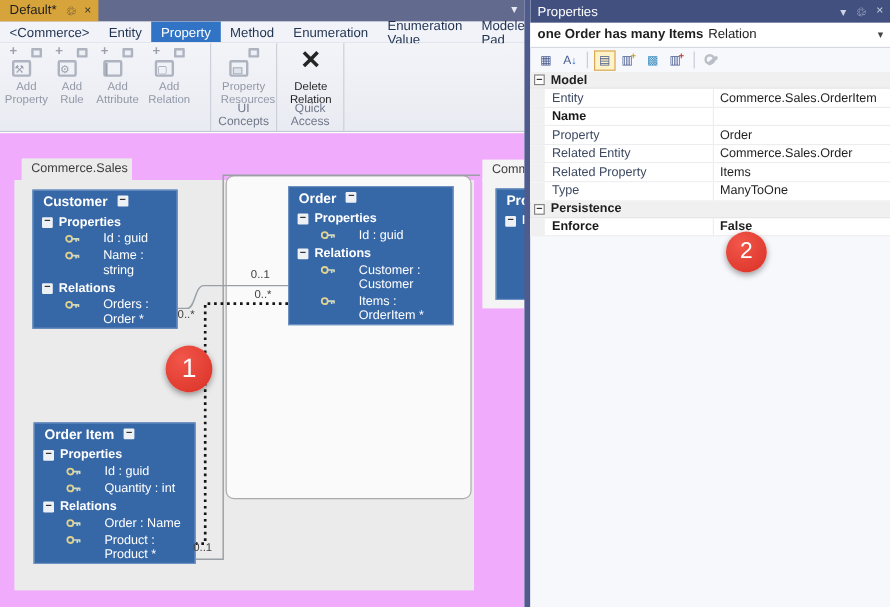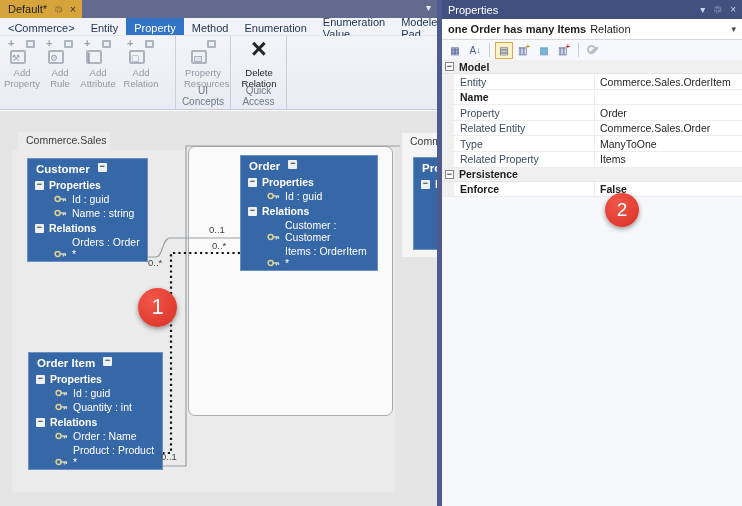--- a/index.html
+++ b/index.html
@@ -36,38 +36,38 @@
   .icn .small { position:absolute; right:0; top:0; width:9px; height:8px;
     border:2px solid #aeb3c0; border-radius:1px; background:#eef0f5; }
   .icn .plus { position:absolute; left:-1px; top:-3px; font-size:11px; color:#9aa0ae; font-weight:bold; }
   .icn .accent { position:absolute; left:3px; bottom:2px; font-size:9px; color:#9aa0ae; }
   .icn .xmark { position:absolute; left:0; right:0; top:-6px; font-size:27px;
     font-weight:bold; color:#252525; }
   .icn .pic { position:absolute; left:4px; bottom:3px; width:8px; height:6px;
     border:1px solid #aeb3c0; background:#dfe3ec; }
 
   
-  #host { left:0; top:111px; width:437px; height:395px; background:#e5e5e5; }
+  #host { left:0; top:111px; width:437px; height:395px; background:#f0abfc; }
   #canvas { position:absolute; left:12px; top:39px; width:383px; height:342px; background:#ebebeb; }
   .cv-tab { position:absolute; font-size:10.5px; color:#3c3c3c; padding:2px 8px 0 8px; height:18px; }
   #cs-tab { left:18px; top:21px; width:92px; background:#ebebeb; }
   #comme-tab { left:402px; top:22px; width:35px; background:#f4f4f4; overflow:hidden; }
   #containerA { left:188px; top:35px; width:205px; height:270px; background:#fafafa;
     border:1px solid #ababab; border-radius:7px; }
   #product-panel { left:402px; top:38px; width:35px; height:108px; background:#f4f4f4; }
 
   
   .entity { position:absolute; background:#3667a7; border:1px solid #6c90c0; color:#fff; }
   .ent-head { display:flex; align-items:flex-start; gap:8px; padding:4px 8px 2px 8px;
     font-size:11.5px; font-weight:bold; }
   .minibox { display:inline-block; width:9px; height:9px; background:#edf1f6; color:#333;
     font-size:9px; line-height:7px; text-align:center; border-radius:1px; flex:0 0 auto; }
   .sect { display:flex; align-items:center; gap:5px; padding:2px 6px 1px 7px;
     font-size:10.5px; font-weight:bold; }
-  .item { display:flex; align-items:flex-end; gap:5px; padding:1px 6px 1px 26px; font-size:10.5px; }
+  .item { display:flex; align-items:flex-start; gap:19px; padding:1px 6px 1px 26px; font-size:10.5px; }
   .item svg { flex:0 0 auto; }
 
   .mult { position:absolute; font-size:9.5px; color:#444; }
 
   .badge { position:absolute; border-radius:50%;
     background:radial-gradient(circle at 35% 30%, #f2564a, #d93025);
     box-shadow:0 2px 5px rgba(0,0,0,.4); color:#fff; text-align:center; }
 
   
   #splitter { left:437px; top:0; width:5px; height:506px; background:#4e5b8c; }
@@ -392,27 +392,27 @@
           <div class="g-label">Property</div>
           <div class="g-value">Order</div>
         </div>
         <div class="g-row">
           <div class="g-strip"></div>
           <div class="g-label">Related Entity</div>
           <div class="g-value">Commerce.Sales.Order</div>
         </div>
         <div class="g-row">
           <div class="g-strip"></div>
+          <div class="g-label">Related Property</div>
+          <div class="g-value">Items</div>
+        </div>
+        <div class="g-row">
+          <div class="g-strip"></div>
           <div class="g-label">Type</div>
           <div class="g-value">ManyToOne</div>
-        </div>
-        <div class="g-row">
-          <div class="g-strip"></div>
-          <div class="g-label">Related Property</div>
-          <div class="g-value">Items</div>
         </div>
         <div class="g-cat">
           <span class="cbox">−</span>
           <span>Persistence</span>
         </div>
         <div class="g-row b bv">
           <div class="g-strip"></div>
           <div class="g-label">Enforce</div>
           <div class="g-value">False</div>
         </div>

